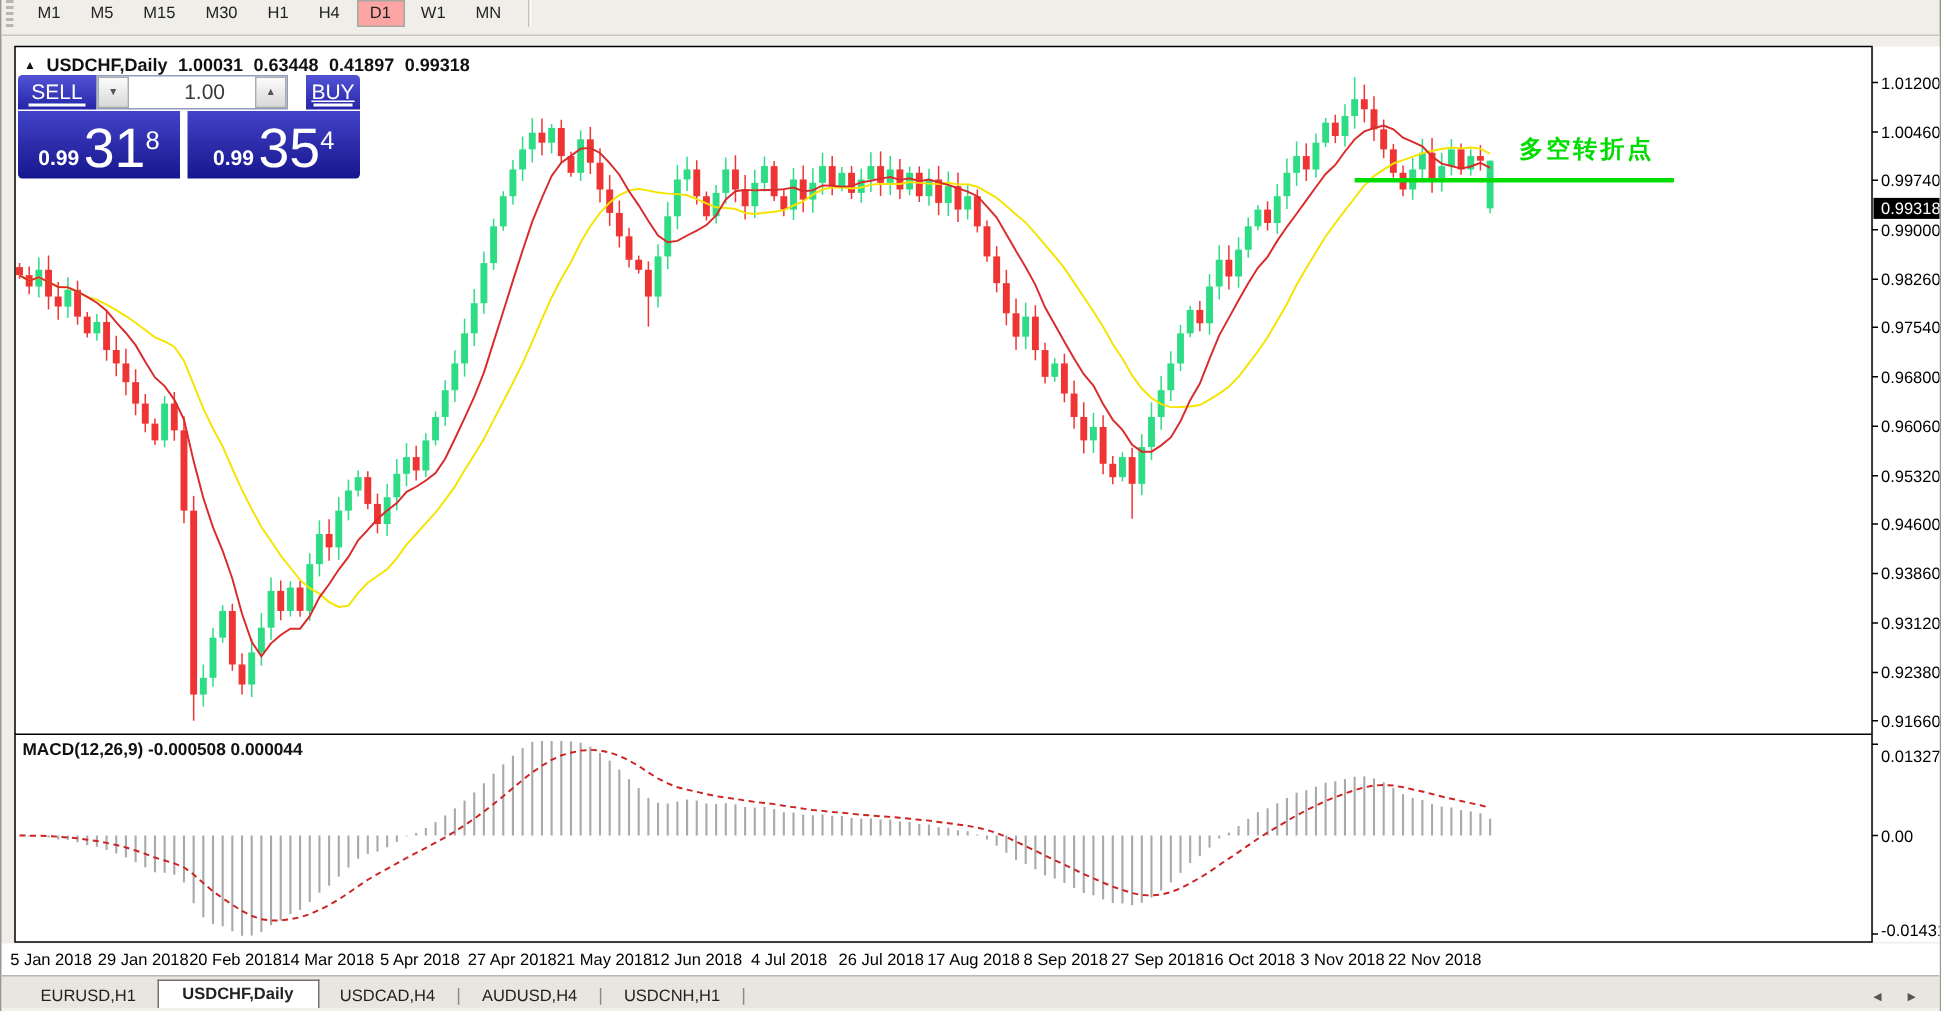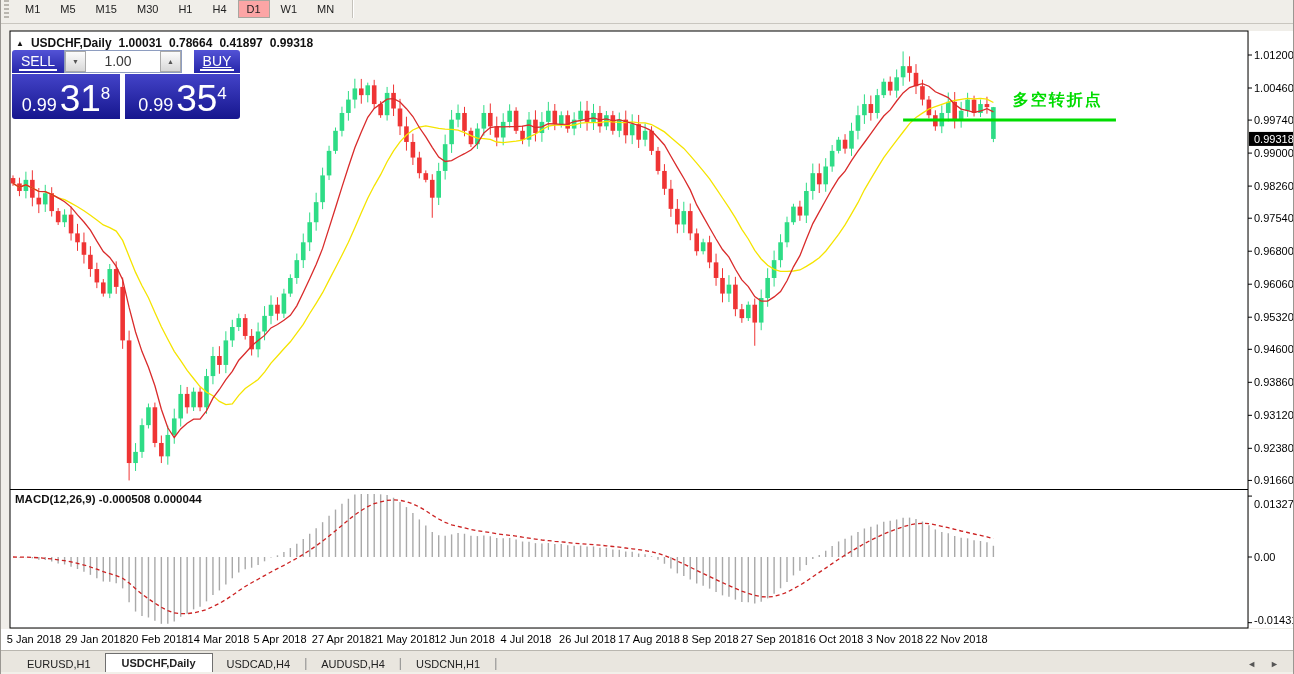--- a/index.html
+++ b/index.html
@@ -22,27 +22,27 @@
   #trade .row1{display:flex;height:23px;}
   .tp-btn{background:linear-gradient(#5353d6,#2525a8);color:#fff;font-size:14px;
           display:flex;flex-direction:column;align-items:center;justify-content:center;cursor:pointer;}
   .tp-btn .lab{line-height:16px;}
   .tp-btn .ul{width:72%;border-bottom:2px solid #fff;}
   #sell-btn{width:52px;border-top-left-radius:3px;}
   #buy-btn{width:60px;margin-left:12px;border-top-right-radius:3px;flex:1;text-decoration:underline;}
   .spin{display:flex;border:1px solid #8e9dc0;background:#fff;height:21px;}
   .spin-btn{width:19px;background:linear-gradient(#fcfcfc,#d8d8d8);border:1px solid #aaa;
             font-size:7px;color:#555;display:flex;align-items:center;justify-content:center;cursor:pointer;}
-  .spin-val{width:64px;font-size:14px;color:#3a3a3a;text-align:center;padding:2px 10px 0 0;}
+  .spin-val{width:64px;font-size:14px;color:#3a3a3a;text-align:right;padding:2px 20px 0 0;}
   #trade .row2{display:flex;margin-top:1px;}
   .px-box{height:42px;color:#fff;display:flex;align-items:flex-end;justify-content:center;
           padding-bottom:3px;background:linear-gradient(#4343c8,#16168e);cursor:pointer;}
   #sell-px{width:108px;border-bottom-left-radius:3px;}
   #buy-px{width:115px;margin-left:5px;border-bottom-right-radius:3px;}
-  .px-sm{font-size:18px;font-weight:normal;margin-right:3px;line-height:22px;}
+  .px-sm{font-size:14px;font-weight:bold;margin-right:3px;line-height:22px;}
   .px-big{font-size:37px;line-height:34px;}
   .px-sup{font-size:17px;line-height:14px;position:relative;top:-15px;}
   
   #tabbar{position:absolute;left:0;top:650px;width:100%;height:22px;background:#e9e6df;
           border-top:1px solid #b9b6af;display:flex;align-items:flex-end;}
   .tab{font-size:11px;color:#222;padding:3px 14px 3px;cursor:pointer;white-space:nowrap;}
   .tab.active{background:#fff;border:1px solid #6f6f6f;border-bottom:none;font-weight:bold;padding:3px 16px 4px;}
   .tab-sep{color:#8a8a8a;font-size:12px;padding-bottom:3px;}
   .tab-arrows{margin-left:auto;margin-right:14px;padding-bottom:4px;display:flex;gap:14px;}
   .tab-arrow{font-size:9px;color:#555;cursor:pointer;}
@@ -600,21 +600,21 @@
         <text x="955.5" y="643" font-size="11" fill="#000" text-anchor="middle">22 Nov 2018</text>
       </g>
       <line x1="902.1" y1="120.10811600000025" x2="1114.95" y2="120.10811600000025" stroke="#00dc00" stroke-width="3"></line>
       <text x="1011.75" y="104.94595200000043" font-size="16" font-weight="bold" fill="#00dc00" letter-spacing="2">多空转折点</text>
     </svg>
 
   <div id="chart-title">
     <span class="mk">▲</span>
     <span>USDCHF,Daily</span>
     <span>1.00031</span>
-    <span>0.78664</span>
+    <span>0.63448</span>
     <span>0.41897</span>
     <span>0.99318</span>
   </div>
 
   <div id="trade">
     <div class="row1">
       <div class="tp-btn" id="sell-btn">
         <span class="lab">SELL</span>
         <span class="ul"></span>
       </div>

